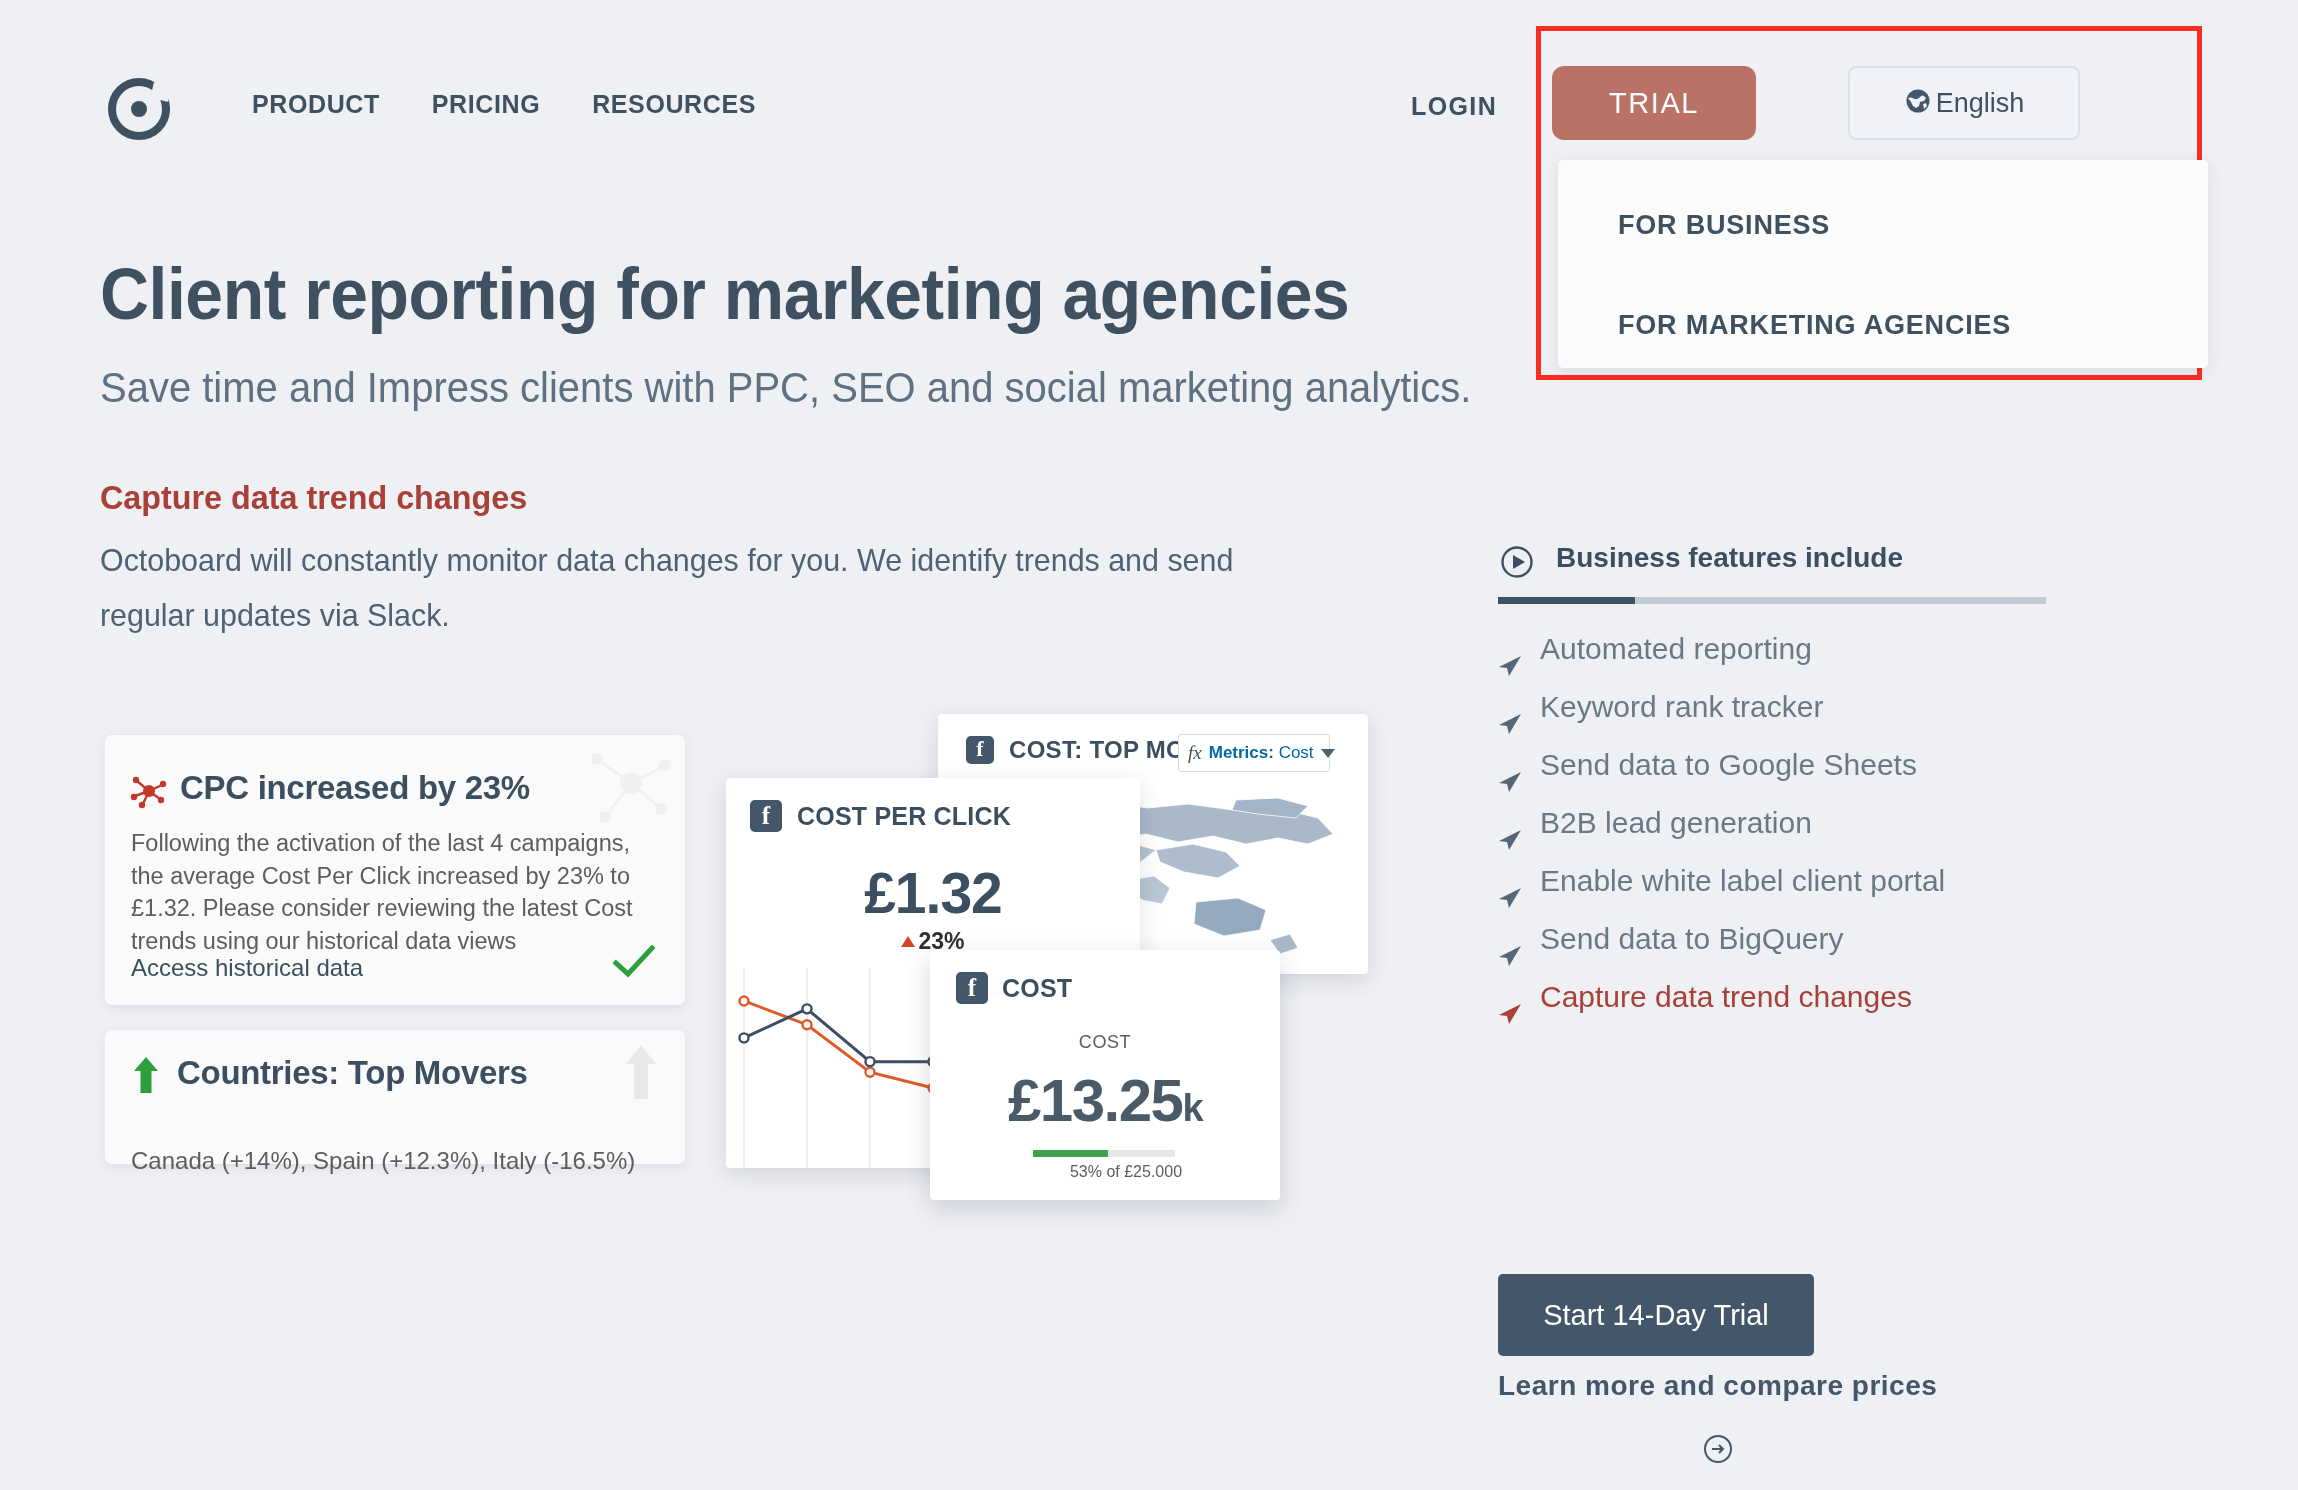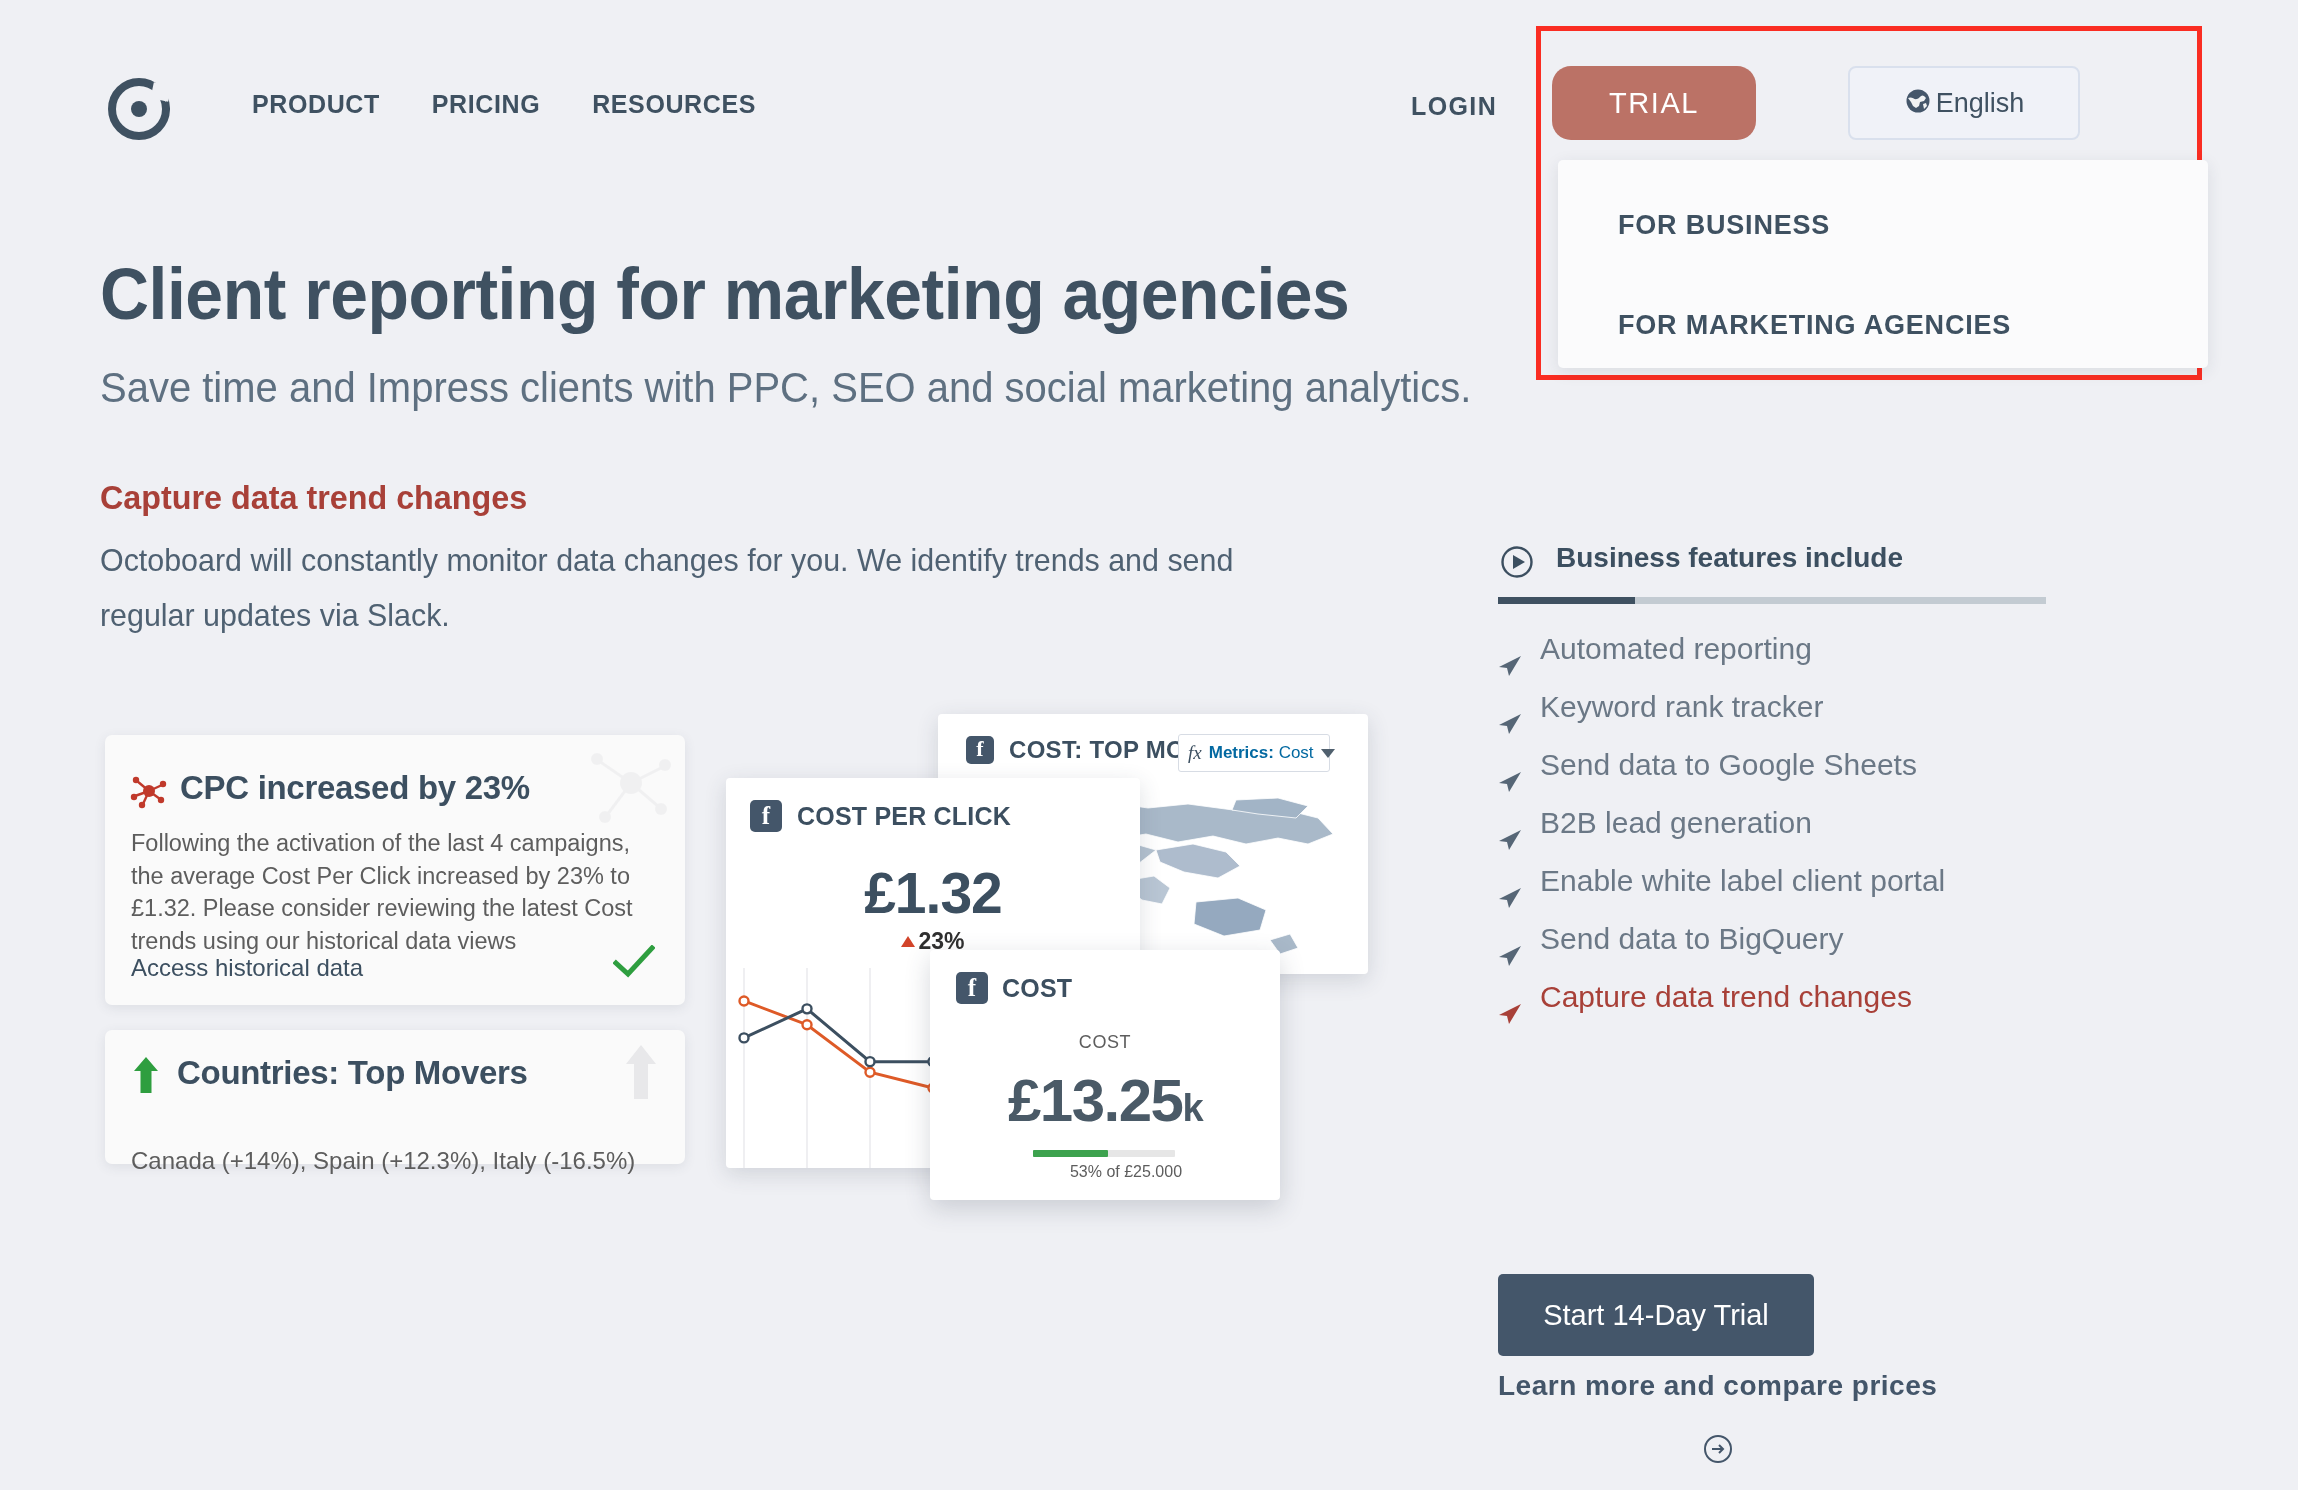--- a/index.html
+++ b/index.html
@@ -30,21 +30,21 @@
   .highlight-box {
     position: absolute; left: 1536px; top: 26px;
     width: 666px; height: 354px;
     border: 5px solid #fa2d22; background: transparent;
     z-index: 40; pointer-events: none;
   }
 
   
   .trial-btn {
     position: absolute; left: 1552px; top: 66px;
-    width: 204px; height: 74px; border-radius: 19px;
+    width: 204px; height: 74px; border-radius: 12px;
     background: #bb7266; border: none; cursor: pointer;
     color: #ffffff; font-size: 29px; font-weight: 400; letter-spacing: 1.6px;
     font-family: "Liberation Sans", sans-serif;
     display: flex; align-items: center; justify-content: center;
     z-index: 45;
   }
   .lang-btn {
     position: absolute; left: 1848px; top: 66px;
     width: 232px; height: 74px; border-radius: 8px;
     background: #f0f2f8; border: 2px solid #d9e0ed; cursor: pointer;

